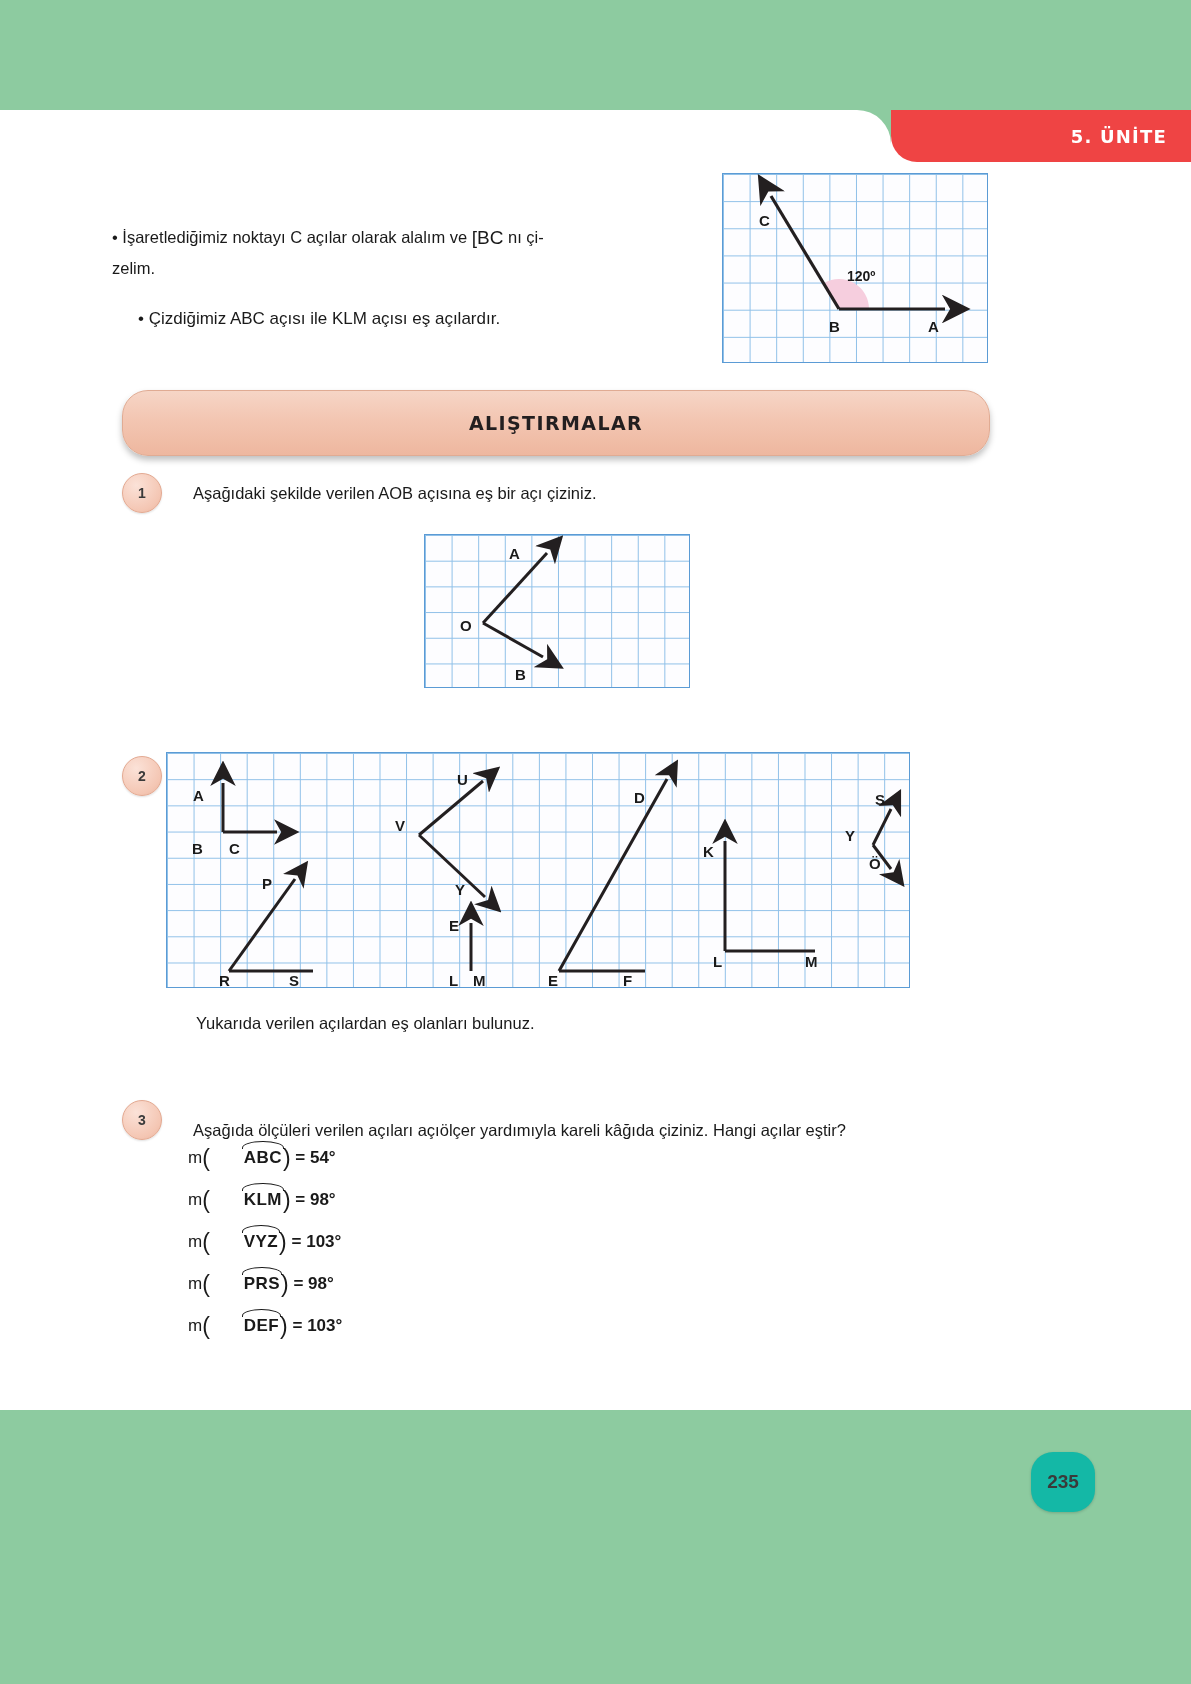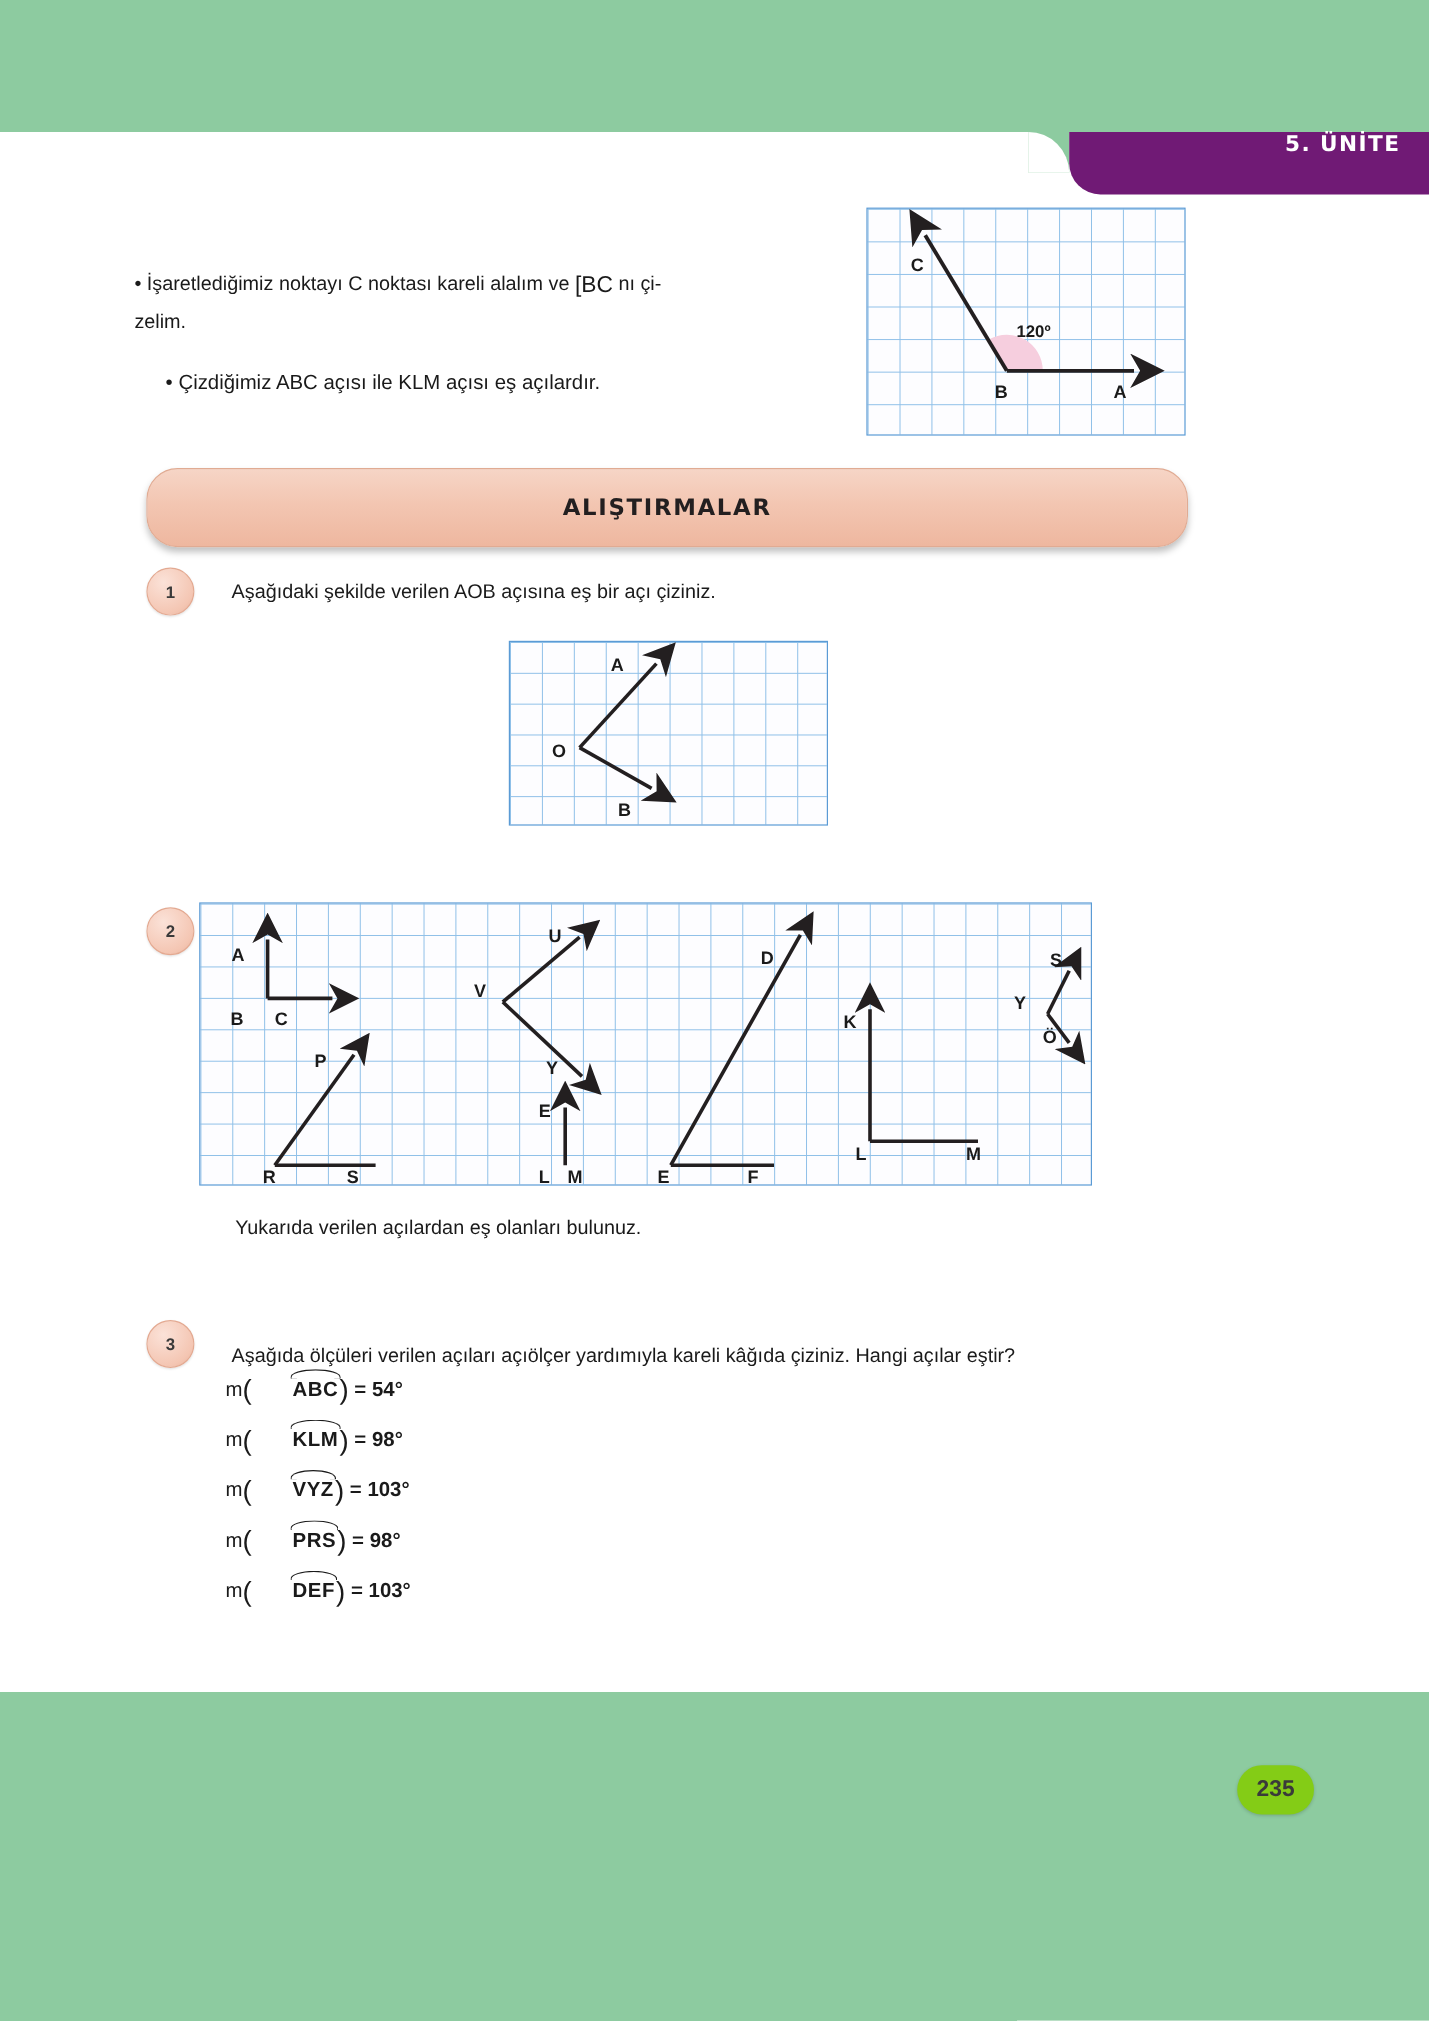--- a/index.html
+++ b/index.html
@@ -19,23 +19,23 @@
   }
   .page-white {
     position:absolute; left:0px; top:110px; width:1191px; height:1300px;
     background:#ffffff;
   }
 
   
   .unit-tab {
     position:absolute; right:0px; top:110px;
     width:300px; height:52px;
-    background:#701a75;
+    background:#ef4444;
     border-bottom-left-radius: 26px;
-    display:flex; align-items:flex-start; justify-content:flex-end;
+    display:flex; align-items:center; justify-content:flex-end;
     padding-right:24px;
   }
   .unit-tab .unit-label {
     color:#ffffff;
     font-size:18px;
     font-weight:bold;
     letter-spacing:1.2px;
     font-family:"DejaVu Sans", sans-serif;
   }
   .tab-notch {
@@ -134,22 +134,22 @@
     height:7px;
     border:1.6px solid #1a1a1a;
     border-bottom:none;
     border-radius:60% 60% 0 0 / 100% 100% 0 0;
   }
   .eqv { font-weight:bold; }
 
   
   .pagenum {
     position:absolute; right:96px; bottom:172px;
-    width:64px; height:41px;
-    background:#84cc16;
+    width:64px; height:60px;
+    background:#14b8a6;
     border-radius:22px;
     display:flex; align-items:center; justify-content:center;
     font-size:19px; font-weight:bold; color:#3a3a3a;
     box-shadow:0 1px 3px rgba(0,0,0,0.18);
   }
 
   .lbl { font-size:15px; font-weight:bold; fill:#1a1a1a; font-family:"Liberation Sans", sans-serif; }
   .lbl-sm { font-size:14px; font-weight:bold; fill:#1a1a1a; font-family:"Liberation Sans", sans-serif; }
 </style>
 </head>
@@ -157,21 +157,21 @@
 
 <div class="page-bg"></div>
 <div class="page-white"></div>
 
 <div class="tab-notch"></div>
 <div class="unit-tab">
   <span class="unit-label">5. ÜNİTE</span>
 </div>
 
 <div class="bullet-block">
-  <span>• İşaretlediğimiz noktayı C noktası kareli alalım ve </span><span class="bracket">[BC</span><span> nı çi-</span><br>
+  <span>• İşaretlediğimiz noktayı C açılar olarak alalım ve </span><span class="bracket">[BC</span><span> nı çi-</span><br>
   <span>zelim.</span>
 </div>
 
 <div class="bullet-block2">
   <span>• Çizdiğimiz ABC açısı ile KLM açısı eş açılardır.</span>
 </div>
 
 <div class="grid" style="left:722px; top:173px; width:266px; height:190px; background-size:26.6px 27.15px;">
   <svg class="gridsvg" width="266" height="190" viewBox="0 0 266 190">
     <defs>

